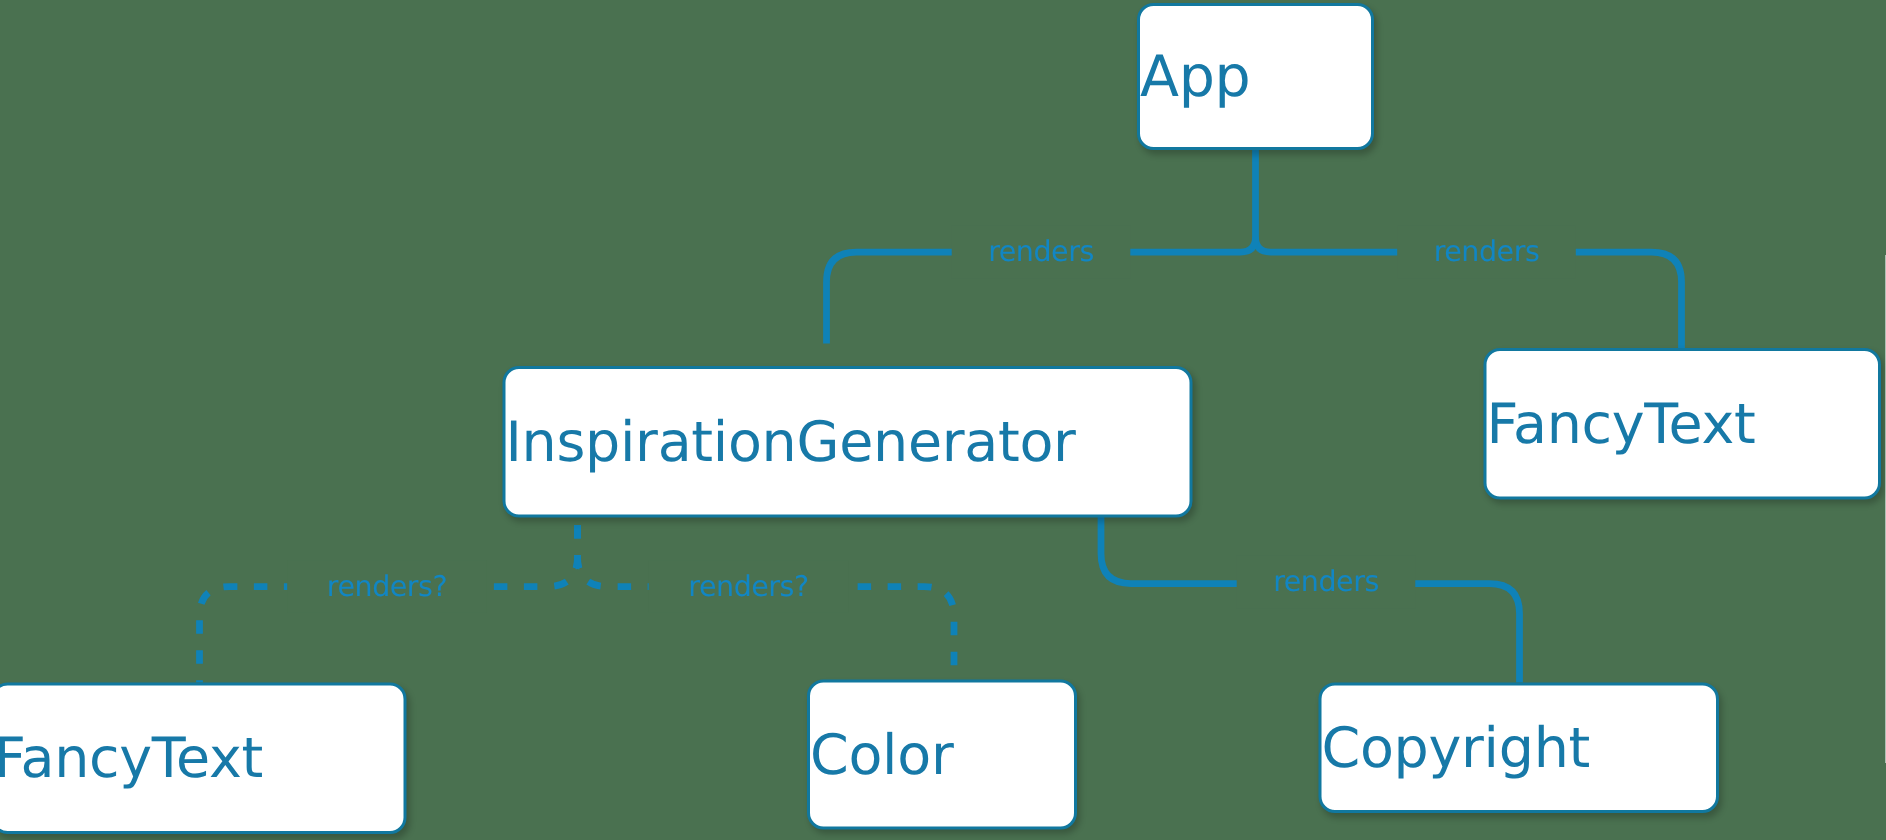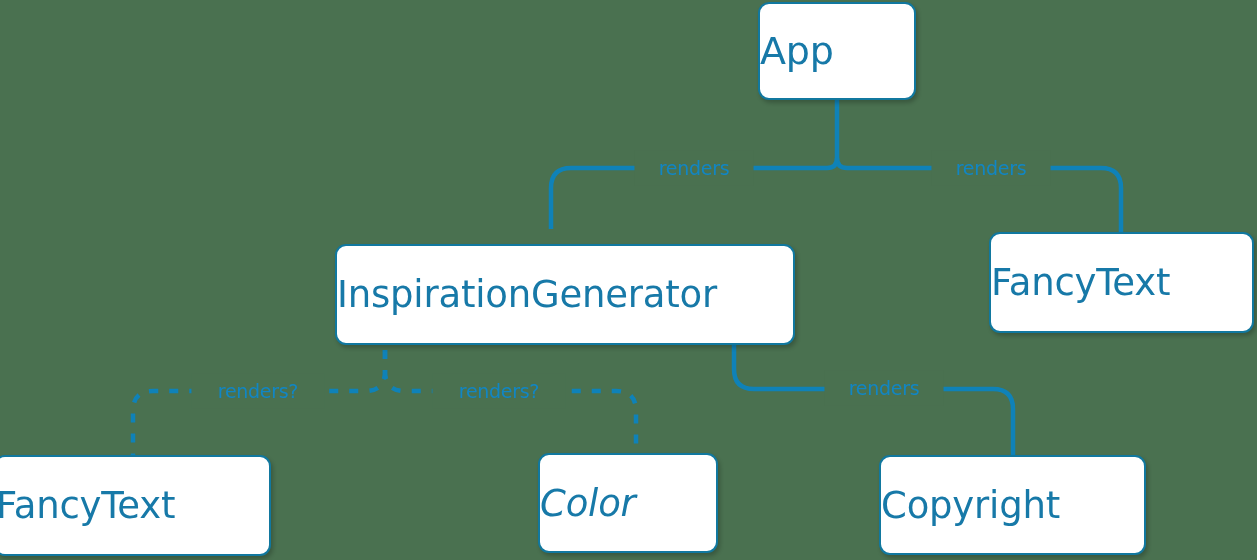--- a/index.html
+++ b/index.html
@@ -91,25 +91,25 @@
   </div>
 
   <div class="node" style="left:989px; top:232px; width:265px; height:101px; font-size:37px;">
     <span class="node-label">FancyText</span>
   </div>
 
   <div class="node" style="left:-6px; top:455px; width:277px; height:101px; font-size:37px;">
     <span class="node-label">FancyText</span>
   </div>
 
-  <div class="node" style="left:538px; top:453px; width:180px; height:100px; font-size:37px;font-style:italic;">
+  <div class="node" style="left:538px; top:453px; width:180px; height:100px; font-size:37px;">
     <span class="node-label">Color</span>
   </div>
 
-  <div class="node" style="left:879px; top:455px; width:267px; height:100px; font-size:37px;">
+  <div class="node" style="left:879px; top:455px; width:267px; height:87px; font-size:37px;">
     <span class="node-label">Copyright</span>
   </div>
 
   <div class="edge-label" style="left:694px; top:168px;">renders</div>
 
   <div class="edge-label" style="left:991px; top:168px;">renders</div>
 
   <div class="edge-label" style="left:258px; top:391px;">renders?</div>
 
   <div class="edge-label" style="left:499px; top:391px;">renders?</div>

